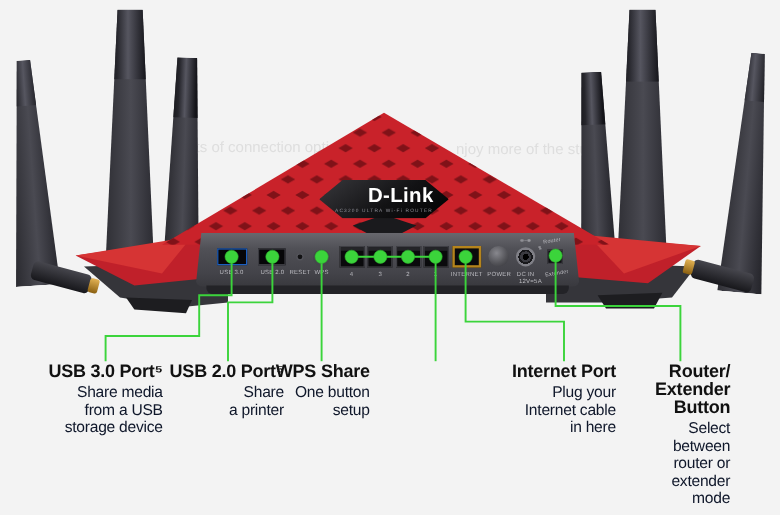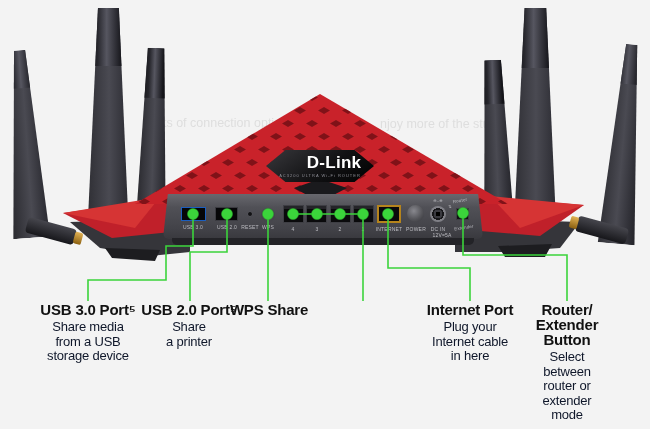--- a/index.html
+++ b/index.html
@@ -72,21 +72,21 @@
   .tilt{transform:translateX(-50%) rotate(-9deg);}
   
   .badge{position:absolute;left:266px;top:147px;width:108px;height:38px;
     clip-path:polygon(0 50%,18% 8%,82% 8%,100% 50%,82% 92%,18% 92%);
     background:linear-gradient(145deg,#3a3a3e,#121214 55%,#000);
     display:flex;flex-direction:column;align-items:center;justify-content:center;}
   .badge .brand{color:#fff;font-size:17px;font-weight:bold;letter-spacing:.3px;line-height:1;margin-left:28px;}
   .badge .sub{color:#8f8f97;font-size:4px;letter-spacing:1px;margin-top:2px;white-space:nowrap;}
   
   .callout{position:absolute;top:302px;transform:translateX(-50%);
-    text-align:center;color:#111;}
+    text-align:right;color:#111;}
   .callout h4{margin:0;font-size:15px;line-height:15px;font-weight:bold;
     letter-spacing:-.2px;white-space:pre-line;}
   .callout p{margin:3px 0 0;font-size:13px;line-height:14.5px;color:#0f172a;
     letter-spacing:-.2px;white-space:pre-line;}
   .c1{left:88px;} .c2{left:189px;} .c3{left:269px;}
   .c4{left:363px;} .c5{left:470px;} .c6{left:567px;}
 </style>
 </head>
 <body>
 
@@ -216,20 +216,22 @@
 from a USB
 storage device</p>
   </div>
   <div class="callout c2">
     <h4>USB 2.0 Port⁵</h4>
     <p>Share
 a printer</p>
   </div>
   <div class="callout c3">
     <h4>WPS Share</h4>
+    <p>One button
+setup</p>
   </div>
   <div class="callout c6">
     <h4>Router/
 Extender
 Button</h4>
     <p>Select between
 router or
 extender mode</p>
   </div>
   <div class="callout c5">

